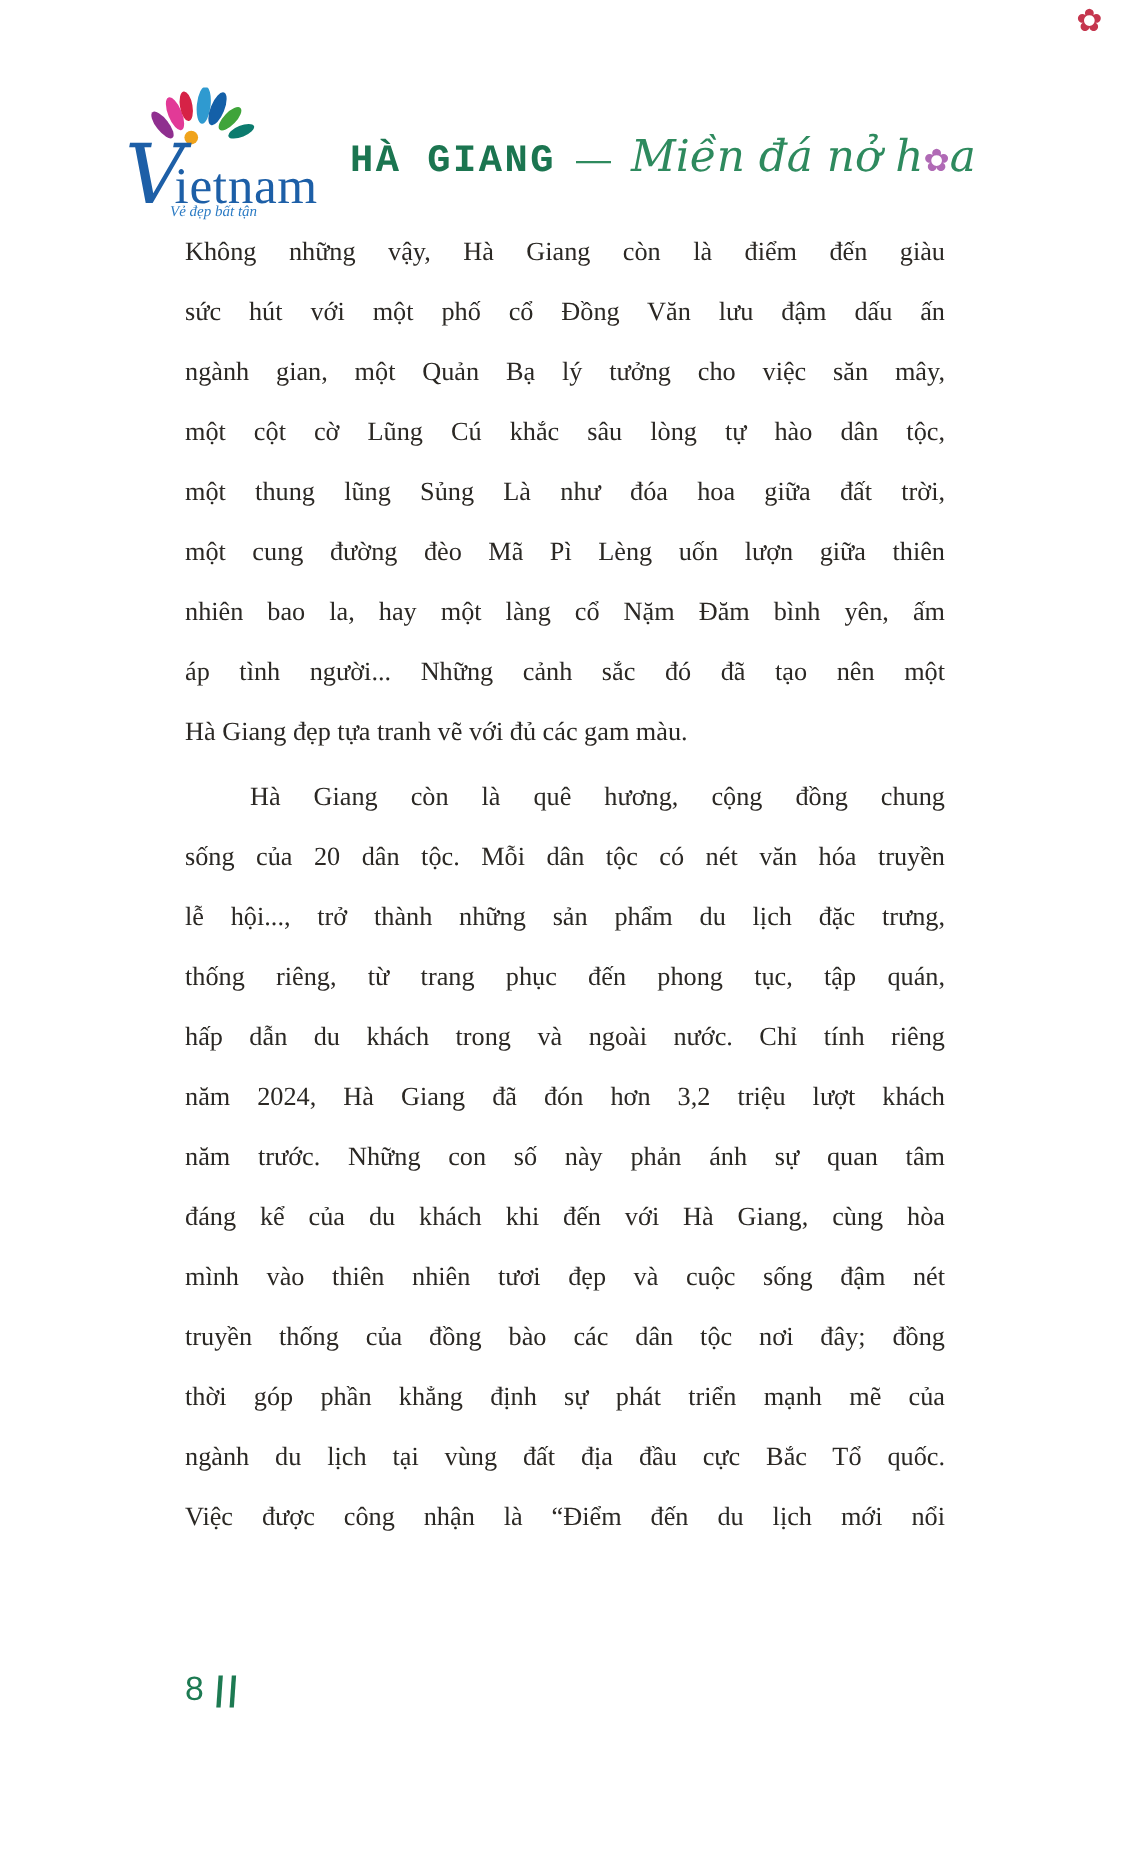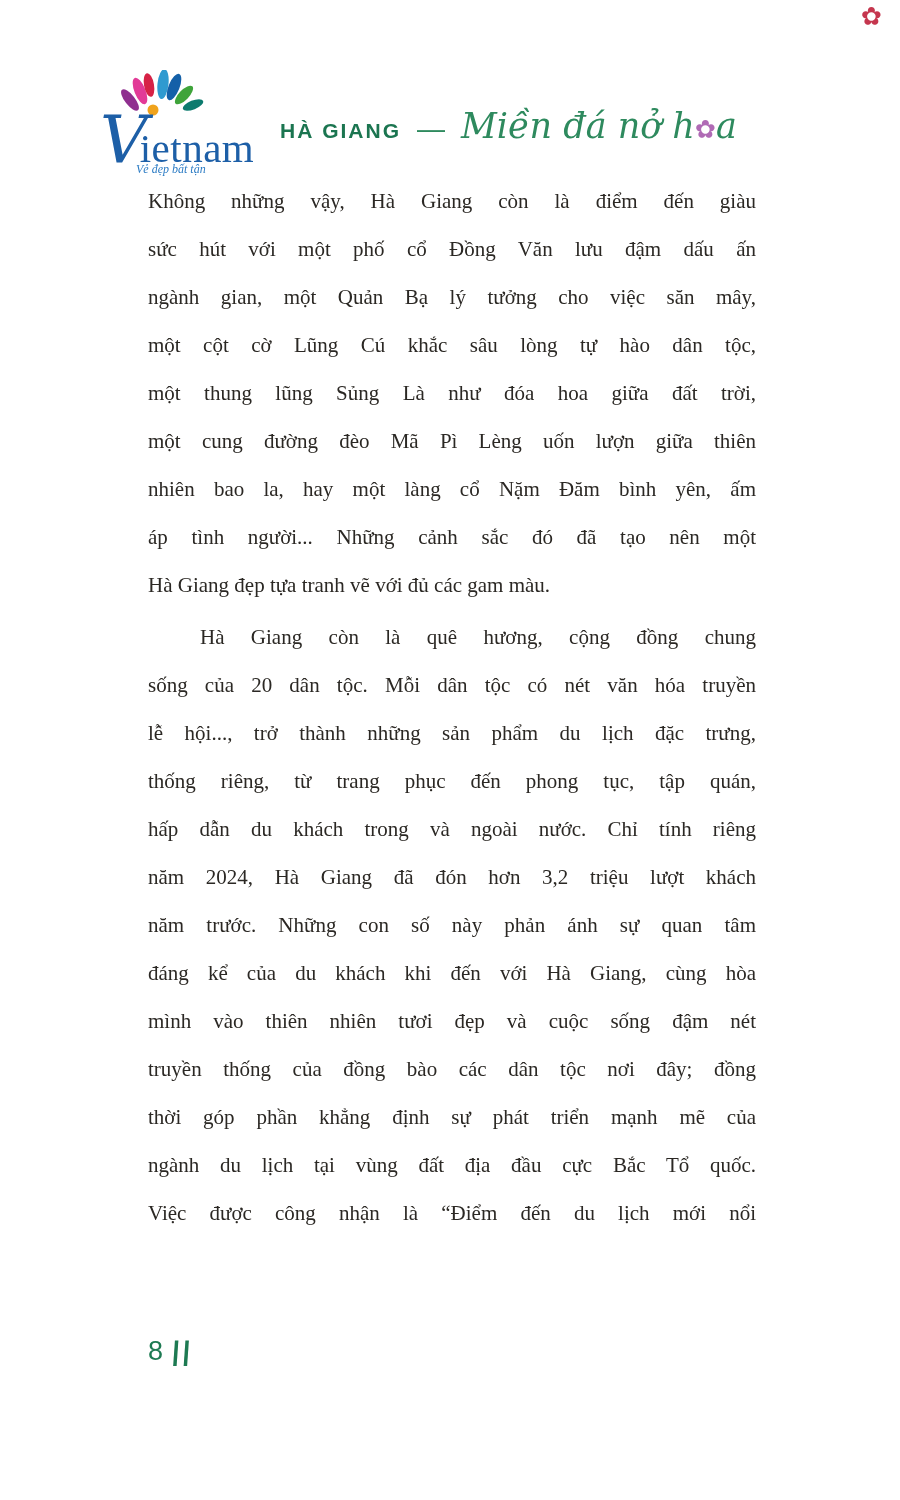--- a/index.html
+++ b/index.html
@@ -66,23 +66,23 @@
   .title-row {
     position: absolute;
     left: 280px;
     top: 106px;
     display: flex;
     align-items: baseline;
     gap: 16px;
     white-space: nowrap;
   }
   .title {
-    font-family: Liberation Sans, sans-serif;
+    font-family: Liberation Mono, monospace;
     font-weight: 700;
-    font-size: 21px;
+    font-size: 31px;
     letter-spacing: 2px;
     color: #1b7550;
   }
   .sep {
     font-family: "Liberation Sans", sans-serif;
     font-size: 28px;
     color: #2e8a5e;
   }
   .subtitle {
     font-family: "DejaVu Serif", serif;

